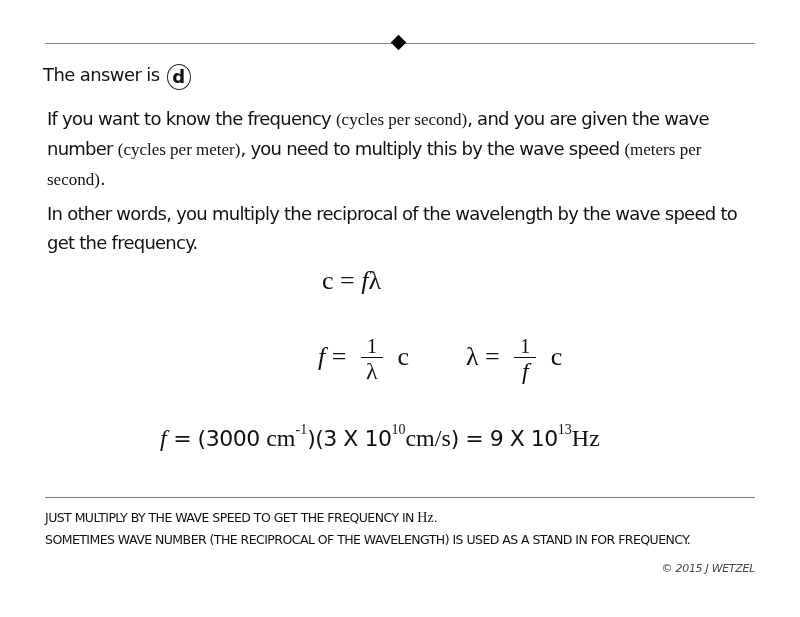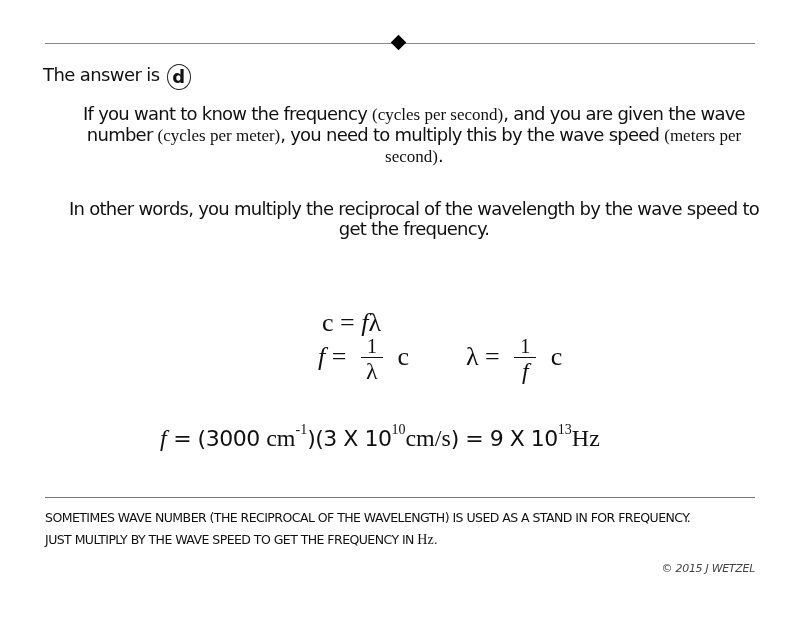--- a/index.html
+++ b/index.html
@@ -1,30 +1,30 @@
 <!DOCTYPE html>
 <html><head>
 <meta charset="utf-8">
 <style>
   html, body { margin: 0; padding: 0; background: #ffffff; }
   body { width: 800px; height: 617px; position: relative; overflow: hidden; color: #111; }
   .rule-top { position: absolute; left: 45px; top: 43px; width: 710px; height: 1px; background: #888; }
   .diamond { position: absolute; left: 393px; top: 37px; width: 11px; height: 11px; background: #000; transform: rotate(45deg); }
   .answer { position: absolute; left: 43px; top: 64px; font-size: 18px; font-family: "DejaVu Sans", sans-serif; letter-spacing: -0.6px; }
   .circ { display: inline-block; width: 22px; height: 24px; border: 1px solid #222; border-radius: 50%; text-align: center; line-height: 23px; font-weight: bold; margin-left: 2px; vertical-align: -2px; letter-spacing: 0; }
-  .para { position: absolute; left: 58px; width: 712px; font-size: 18px; line-height: 20px; font-family: "DejaVu Sans", sans-serif; letter-spacing: -0.75px; text-align: center; }
+  .para { position: absolute; left: 47px; width: 712px; font-size: 18px; line-height: 29px; font-family: "DejaVu Sans", sans-serif; letter-spacing: -0.75px; }
   .para .s { font-family: "Liberation Serif", serif; font-size: 17px; letter-spacing: 0; }
   .p1 { top: 104px; }
   .p2 { top: 199px; }
   .eq { position: absolute; font-family: "Liberation Serif", serif; font-size: 26px; color: #111; }
   .eq i { font-style: italic; }
   .frac { display: inline-block; vertical-align: middle; text-align: center; margin: 0 8px; }
   .frac .num { display: block; font-size: 20px; line-height: 22px; border-bottom: 1px solid #111; padding: 0 6px; }
   .frac .den { display: block; font-size: 24px; line-height: 26px; }
-  .eq1 { left: 322px; top: 266px; margin-top: 42px; }
+  .eq1 { left: 322px; top: 266px; }
   .eq2 { left: 318px; top: 335px; }
   .eq3 { left: 466px; top: 335px; }
   .eq4 { left: 160px; top: 422px; font-size: 24px; }
   .eq4 .n { font-family: "DejaVu Sans", sans-serif; font-size: 22px; letter-spacing: -0.5px; }
   .eq4 sup { font-size: 14px; vertical-align: 12px; }
   .rule-bot { position: absolute; left: 45px; top: 497px; width: 710px; height: 1px; background: #777; }
   .note { position: absolute; left: 45px; top: 507px; width: 720px; font-size: 12.5px; line-height: 22px; font-family: "DejaVu Sans", sans-serif; letter-spacing: -0.55px; text-transform: none; }
   .note .s { font-family: "Liberation Serif", serif; font-size: 14px; letter-spacing: 0; }
   .copy { position: absolute; right: 45px; top: 562px; font-size: 11px; font-style: italic; color: #444; font-family: "DejaVu Sans", sans-serif; letter-spacing: -0.3px; margin-left: 23px; }
 </style>
@@ -59,17 +59,17 @@
   <span>c</span>
 </div>
 
 <div class="eq eq4">
   <i>f</i><span class="n"> = </span><span class="n">(3000 </span><span>cm</span><sup>-1</sup><span class="n">)(3 X 10</span><sup>10</sup><span>cm/s</span><span class="n">) = </span><span class="n"> 9 X 10</span><sup>13</sup><span>Hz</span>
 </div>
 
 <div class="rule-bot"></div>
 
 <div class="note">
+  <div><span>JUST MULTIPLY BY THE WAVE SPEED TO GET THE FREQUENCY IN </span><span class="s">Hz</span><span>.</span></div>
   <div>SOMETIMES WAVE NUMBER (THE RECIPROCAL OF THE WAVELENGTH) IS USED AS A STAND IN FOR FREQUENCY.</div>
-  <div><span>JUST MULTIPLY BY THE WAVE SPEED TO GET THE FREQUENCY IN </span><span class="s">Hz</span><span>.</span></div>
 </div>
 
 <div class="copy">© 2015 J WETZEL</div>
 
 </body></html>

